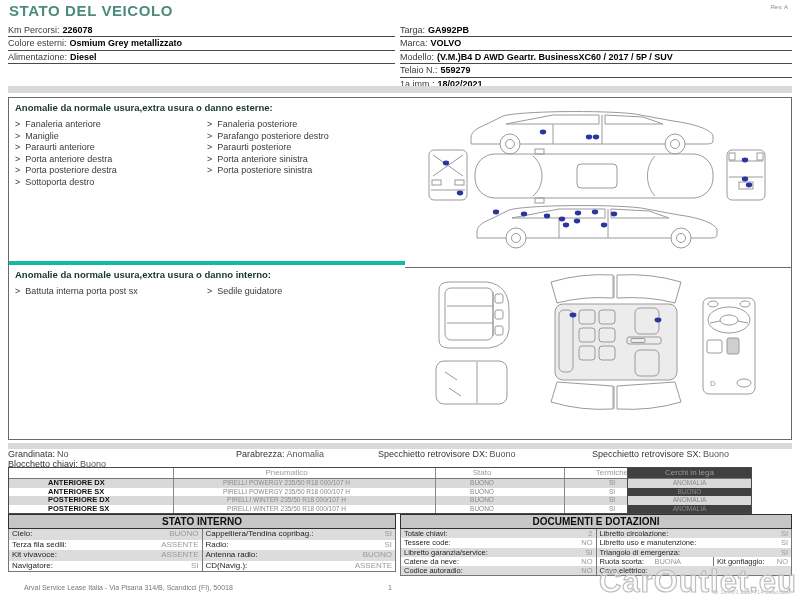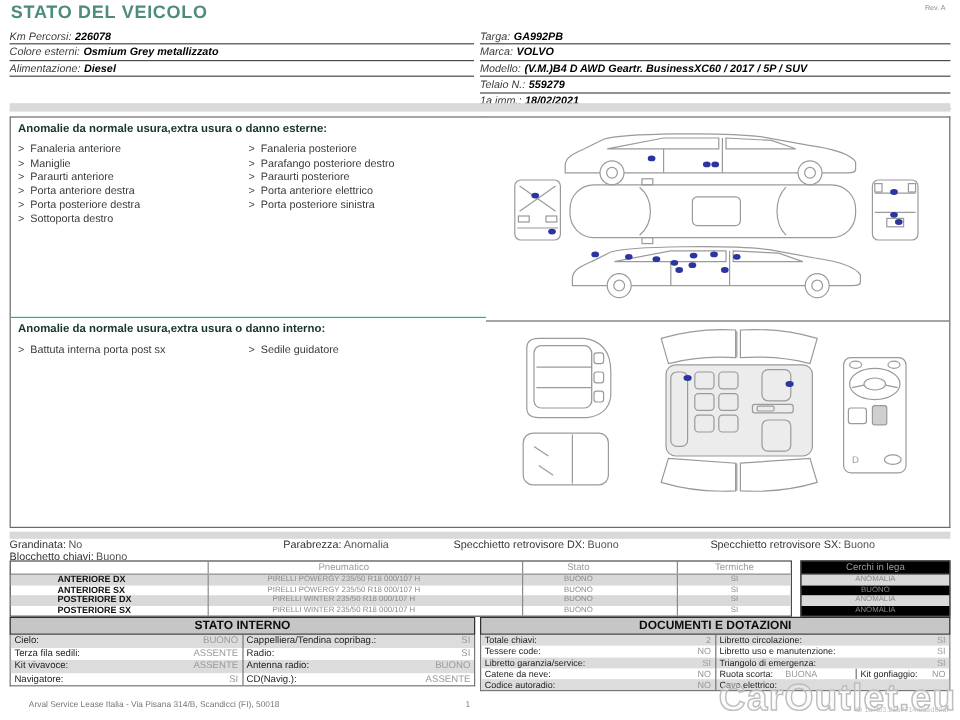--- a/index.html
+++ b/index.html
@@ -5,39 +5,39 @@
   html,body{margin:0;padding:0;background:#fff;}
   .page{position:relative;width:800px;height:600px;background:#ffffff;
         font-family:"Liberation Sans",sans-serif;color:#222;overflow:hidden;}
 
   
   .title{position:absolute;left:9px;top:2px;font-size:15px;font-weight:bold;
          color:#4d8b7c;letter-spacing:.6px;}
   .rev{position:absolute;right:12px;top:4px;font-size:6px;color:#8a8a8a;}
 
   
-  .info-col{position:absolute;top:24px;font-style:italic;}
+  .info-col{position:absolute;top:24px;}
   #info-left{left:8px;width:387px;}
   #info-right{left:400px;width:392px;}
   .info-row{height:12.4px;line-height:12px;border-bottom:1px solid #4a4a4a;
             font-size:9px;white-space:nowrap;overflow:hidden;}
   .info-row .lbl{color:#3c3c3c;}
   .info-row .val{font-weight:bold;color:#000;margin-left:3px;}
 
   
   .sep{position:absolute;left:8px;width:784px;background:#d9d9d9;}
   #sep1{top:86px;height:7px;}
   #sep2{top:443px;height:6px;}
 
   
   .panel{position:absolute;top:97px;height:343px;border:1px solid #6a6a6a;
          box-sizing:border-box;background:#fff;}
   #panel-left{left:8px;width:398px;}
   #panel-right{left:405px;width:387px;border-left:none;}
-  .ext-section{height:167px;border-bottom:1px solid #14b8a6;box-sizing:border-box;
+  .ext-section{height:167px;border-bottom:4px solid #14b8a6;box-sizing:border-box;
                padding:4px 6px;}
   .int-section{padding:4px 6px;}
   .section-title{font-size:9.5px;font-weight:bold;color:#16352e;}
   .anomaly-cols{display:flex;margin-top:6px;}
   .anomaly-col{line-height:11.5px;}
   .anomaly-col.c1{width:192px;}
   .anomaly-item{font-size:9px;color:#3a3a3a;white-space:nowrap;}
   .anomaly-item .marker{margin-right:5px;color:#3a3a3a;}
   .diagram-box{height:170px;border-bottom:1px solid #6a6a6a;box-sizing:border-box;}
   .diagram-box2{height:171px;}
@@ -61,22 +61,22 @@
          box-sizing:border-box;background:#fff;}
   .trow{display:grid;grid-template-columns:128px 262px 129px 131px;height:8.6px;
         line-height:8.6px;}
   .trow.head{height:10px;line-height:10px;border-bottom:1px solid #777;}
   .tbody .trow:nth-child(odd){background:#d9d9d9;}
   .tcell{overflow:hidden;white-space:nowrap;margin-left:36px;}
   .tcell+.tcell{border-left:1px solid #8a8a8a;}
   .hcell{font-size:8px;color:#9a9a9a;text-align:center;}
   .poscell{font-size:7.5px;font-weight:bold;color:#111;padding-left:3px;}
   .vcell{font-size:6.5px;color:#8a8a8a;text-align:center;}
-  .cerchi{position:absolute;left:667px;top:467px;width:125px;border:1px solid #4a4a4a;
-          box-sizing:border-box;background:#000000;}
+  .cerchi{position:absolute;left:627px;top:467px;width:125px;border:1px solid #4a4a4a;
+          box-sizing:border-box;background:#404040;}
   .crow{height:8.6px;line-height:8.6px;font-size:6.5px;color:#8a8a8a;text-align:center;}
   .crow.head{height:10px;line-height:10px;font-size:8px;color:#9a9a9a;
              border-bottom:1px solid #777;}
   .cbody .crow:nth-child(odd){background:#d9d9d9;}
 
   
   .btable{position:absolute;top:514px;box-sizing:border-box;}
   #stato-interno{left:8px;width:388px;}
   #documenti{left:400px;width:392px;}
   .bheader{height:13px;line-height:13px;background:#c6c6c6;border:1px solid #2e2e2e;
@@ -152,21 +152,21 @@
           <div class="anomaly-item"><span class="marker">&gt;</span><span>Maniglie</span></div>
           <div class="anomaly-item"><span class="marker">&gt;</span><span>Paraurti anteriore</span></div>
           <div class="anomaly-item"><span class="marker">&gt;</span><span>Porta anteriore destra</span></div>
           <div class="anomaly-item"><span class="marker">&gt;</span><span>Porta posteriore destra</span></div>
           <div class="anomaly-item"><span class="marker">&gt;</span><span>Sottoporta destro</span></div>
         </div>
         <div class="anomaly-col">
           <div class="anomaly-item"><span class="marker">&gt;</span><span>Fanaleria posteriore</span></div>
           <div class="anomaly-item"><span class="marker">&gt;</span><span>Parafango posteriore destro</span></div>
           <div class="anomaly-item"><span class="marker">&gt;</span><span>Paraurti posteriore</span></div>
-          <div class="anomaly-item"><span class="marker">&gt;</span><span>Porta anteriore elettrico</span></div>
+          <div class="anomaly-item"><span class="marker">&gt;</span><span>Porta anteriore sinistra</span></div>
           <div class="anomaly-item"><span class="marker">&gt;</span><span>Porta posteriore sinistra</span></div>
         </div>
       </div>
     </div>
     <div class="int-section">
       <div class="section-title">Anomalie da normale usura,extra usura o danno interno:</div>
       <div class="anomaly-cols">
         <div class="anomaly-col c1">
           <div class="anomaly-item"><span class="marker">&gt;</span><span>Battuta interna porta post sx</span></div>
         </div>

